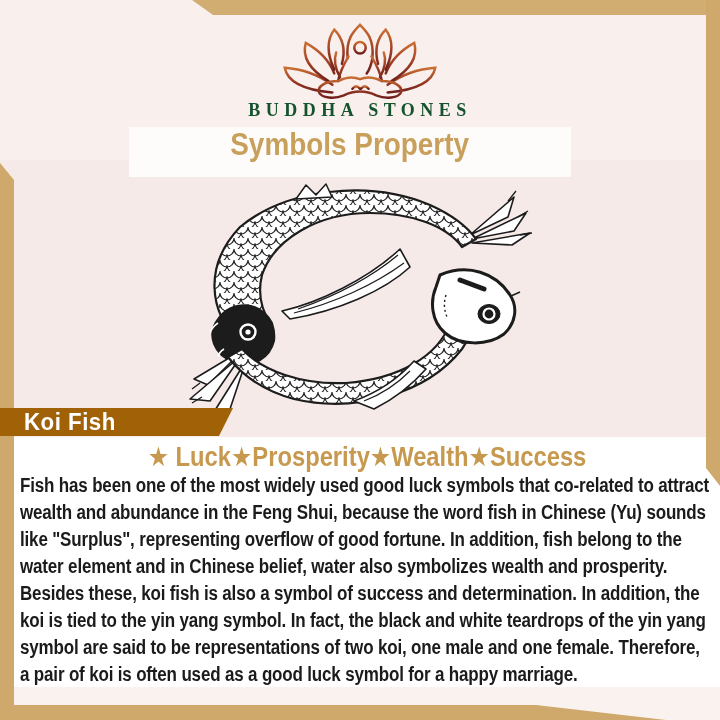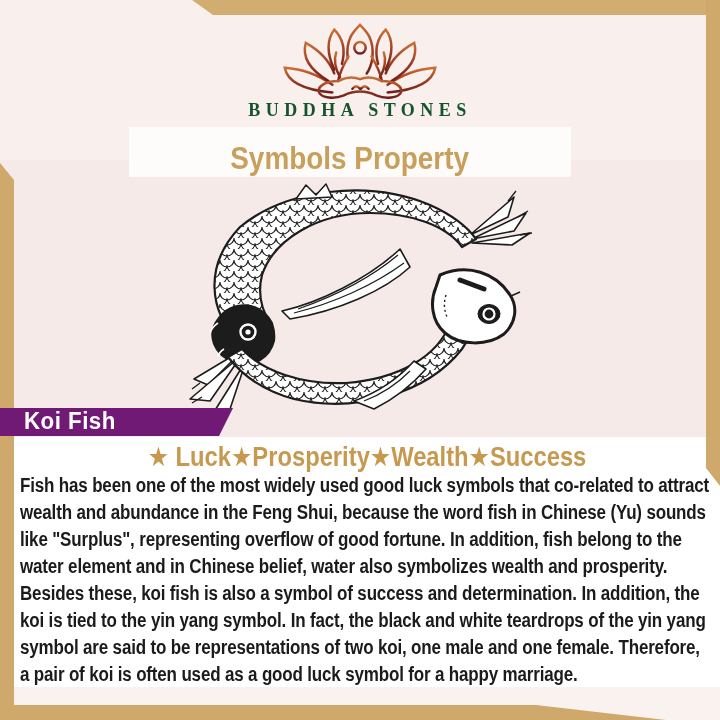--- a/index.html
+++ b/index.html
@@ -28,33 +28,33 @@
   
   .logo { left:275px; top:22px; width:170px; height:80px; z-index:3; }
   .brand-name {
     left:0; top:100px; width:720px; text-align:center; z-index:3;
     font-family:"Liberation Serif","DejaVu Serif",serif;
     font-size:18px; font-weight:600; letter-spacing:5.5px; color:#14532d;
   }
 
   
   .title-banner { left:129px; top:127px; width:442px; height:50px; background:#fdfcfa; z-index:1;
-                  display:flex; align-items:flex-end; justify-content:center; }
+                  display:flex; align-items:flex-start; justify-content:center; }
   .title-banner span {
     display:block; font-size:31px; font-weight:bold; color:#c89f5b;
     transform:scaleX(0.9); transform-origin:center center; white-space:nowrap;
   }
 
   
   .koi { left:178px; top:183px; width:362px; height:242px; z-index:1; }
 
   
-  .section-band { left:0; top:408px; width:233px; height:28px; background:#701a75; z-index:2;
+  .section-band { left:0; top:408px; width:233px; height:28px; background:#a16207; z-index:2;
                   clip-path:polygon(0 0, 100% 0, 219px 100%, 0 100%);
-                  display:flex; align-items:flex-start; }
+                  display:flex; align-items:center; }
   .section-band span {
     display:block; margin-left:24px; font-size:23px; font-weight:bold; color:#ffffff;
     transform:scaleX(0.97); transform-origin:left center; white-space:nowrap; letter-spacing:0.5px;
   }
 
   
   .panel { left:14px; top:437px; width:712px; height:250px; background:#ffffff; z-index:1;
            padding-top:4px; }
   .benefits {
     width:706px; text-align:center; font-size:27px; font-weight:bold; color:#c6994e;

